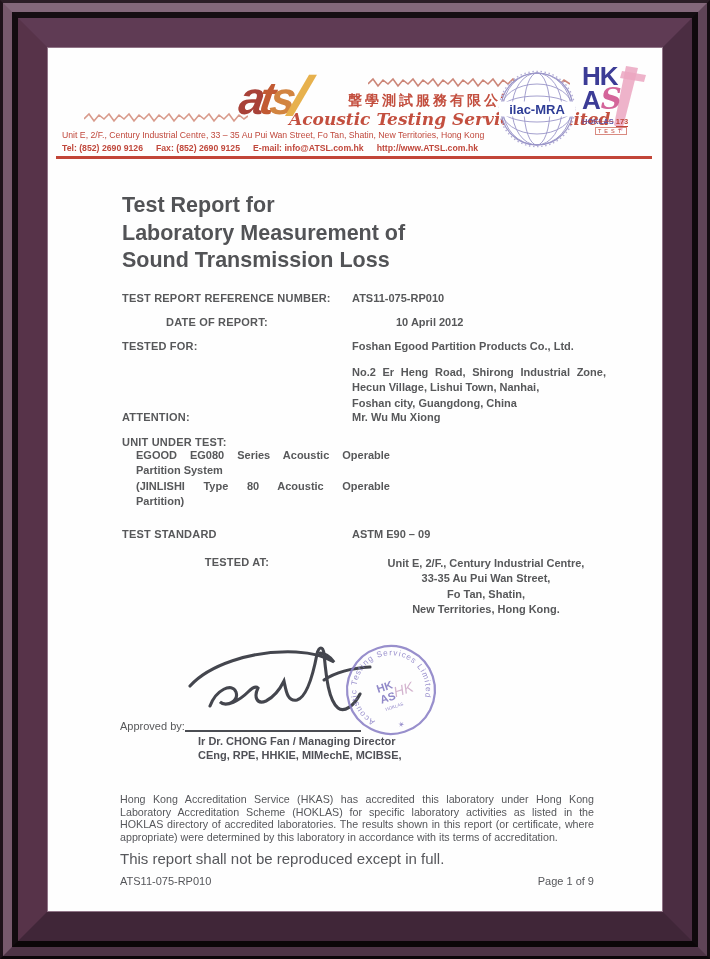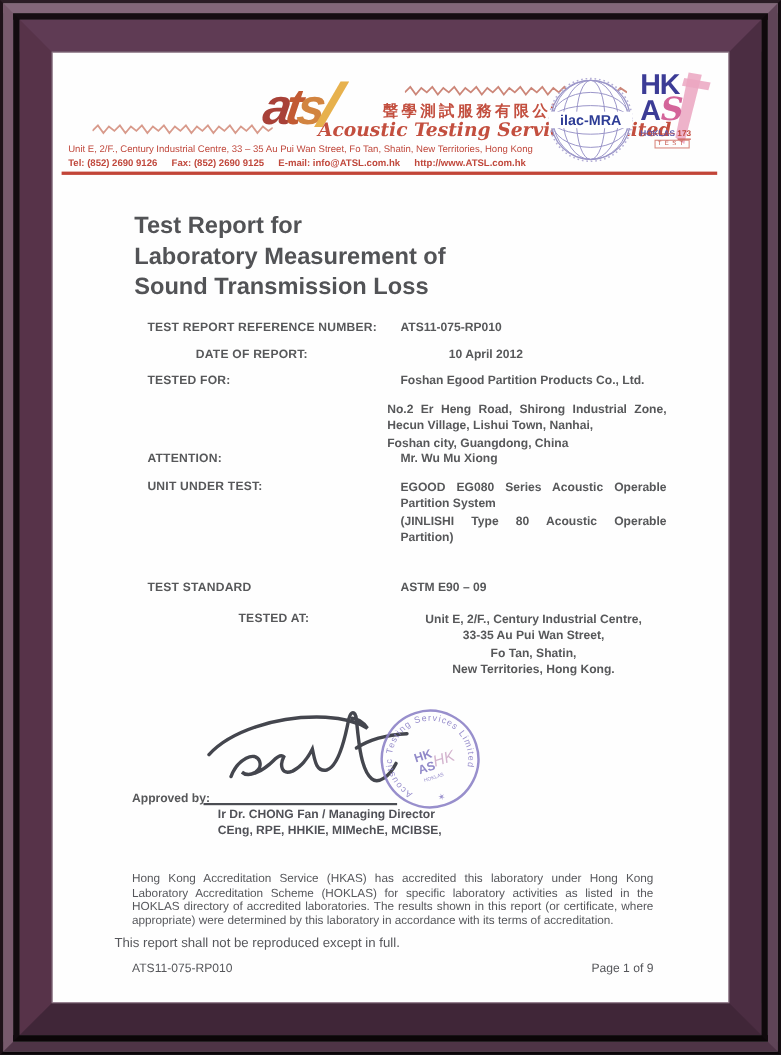--- a/index.html
+++ b/index.html
@@ -32,38 +32,38 @@
   .hkrow{position:relative;font-weight:900;font-size:26px;line-height:.85;letter-spacing:-1px;color:#3c3c96;}
   .pink-s{color:#d4659a;font-family:"DejaVu Serif",serif;font-style:italic;font-size:29px;margin-left:1px;}
   .hoklas{position:relative;margin-top:5px;font-size:7.5px;font-weight:700;color:#6058aa;white-space:nowrap;}
   .hoklas .hw{text-decoration:line-through;text-decoration-color:rgba(192,69,58,.55);}
   .hoklas .hn{color:#c0453a;border-bottom:1px solid #c0453a;}
   .htest{position:relative;margin:1px 0 0 13px;font-size:5.5px;color:#c0453a;letter-spacing:3px;border:1px solid #d98a80;padding:0 2px;width:fit-content;}
 
   
   .title{left:74px;top:144px;font-size:21.5px;font-weight:700;color:#525356;line-height:27.5px;white-space:nowrap;}
   .row{left:74px;width:484px;display:flex;font-size:11px;font-weight:700;color:#57585a;}
-  .row .lbl{width:230px;flex-shrink:0;letter-spacing:.2px;margin-left:12px;}
+  .row .lbl{width:230px;flex-shrink:0;letter-spacing:.2px;}
   .row .val{width:254px;}
   .r-ref{top:244px;} .r-date{top:268px;padding-left:44px;} .r-for{top:292px;}
   .addr{left:304px;top:317px;width:254px;font-size:11px;font-weight:700;line-height:15.4px;}
-  .r-att{top:363px;} .r-unit{top:388px;} .r-std{top:480px;} .r-at{top:508px;text-align:center;}
-  .ml{line-height:15.4px;}
+  .r-att{top:363px;} .r-unit{top:388px;flex-direction:column;} .r-std{top:480px;} .r-at{top:508px;text-align:center;}
+  .ml{line-height:15.4px;margin-left:14px;}
   .stretch{text-align:justify;text-align-last:justify;}
 
   
-  .approved{left:72px;top:672px;font-size:11px;font-weight:bold;}
+  .approved{left:72px;top:672px;font-size:11px;}
   .sigline{left:137px;top:682px;width:176px;border-bottom:2px solid #4b4d53;}
   .signame{left:150px;top:687px;font-size:11px;font-weight:700;line-height:13.5px;color:#505157;white-space:nowrap;}
   .sigsvg{left:126px;top:592px;}
   .stamp{left:294px;top:593px;opacity:.88;}
 
   
   .accred{left:72px;top:745px;width:474px;font-size:10.7px;line-height:12.6px;text-align:justify;color:#56575b;}
-  .note{left:56px;top:802px;font-size:12px;color:#56575b;text-align:center;}
+  .note{left:72px;top:802px;font-size:15px;color:#56575b;text-align:center;}
   .bottomrow{left:72px;top:827px;width:474px;display:flex;justify-content:space-between;font-size:11px;color:#55565a;}
 </style>
 </head>
 <body>
 
 <div class="root">
  <div class="f1">
   <div class="f2">
    <div class="f3">
     <div class="f4">

